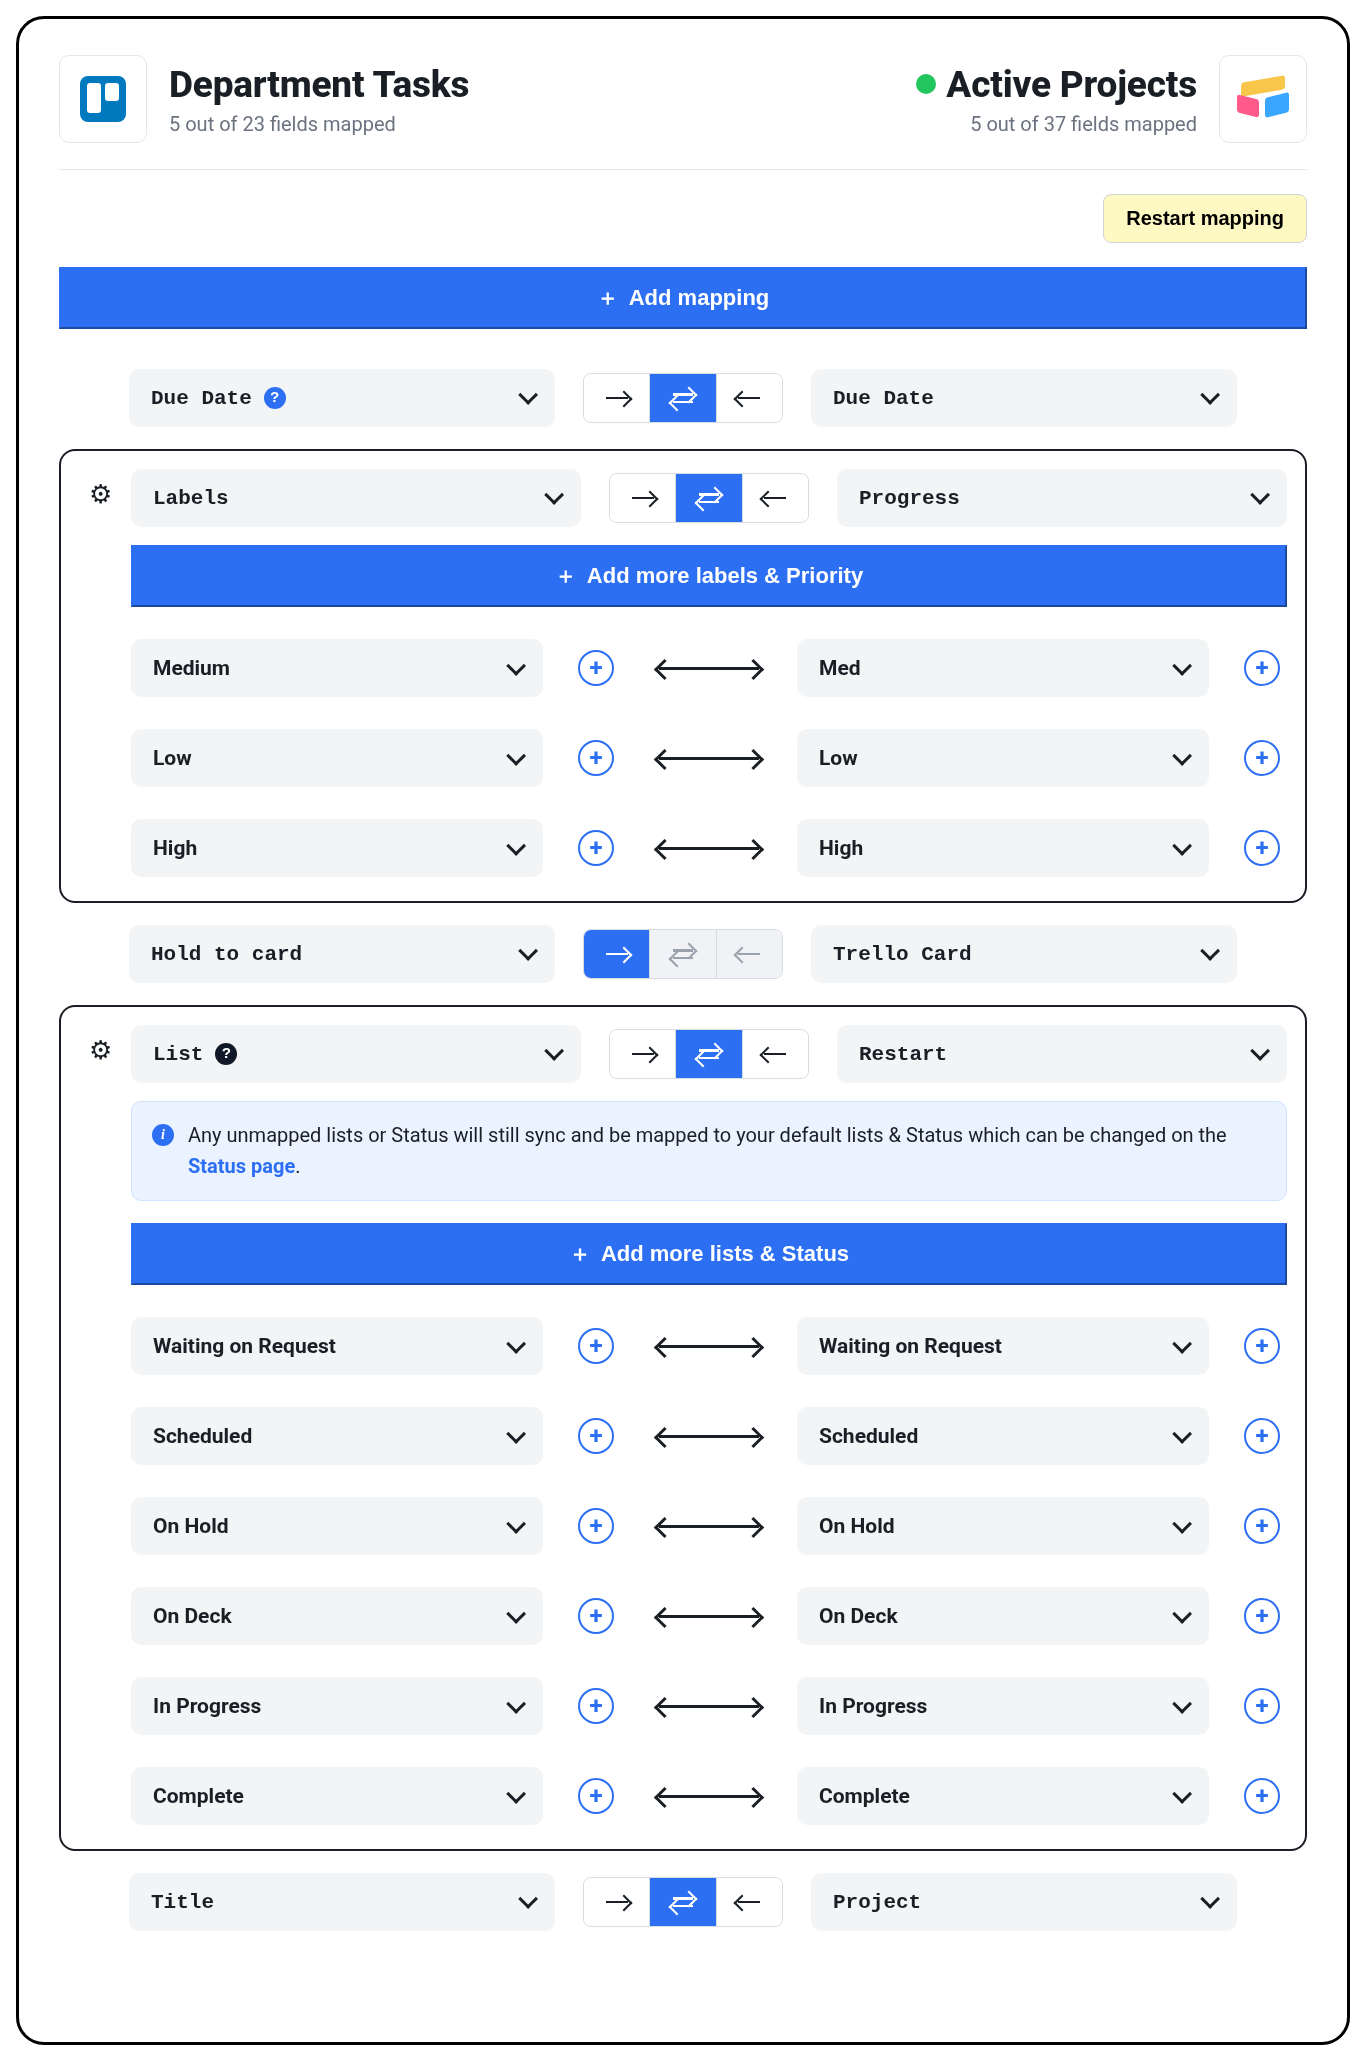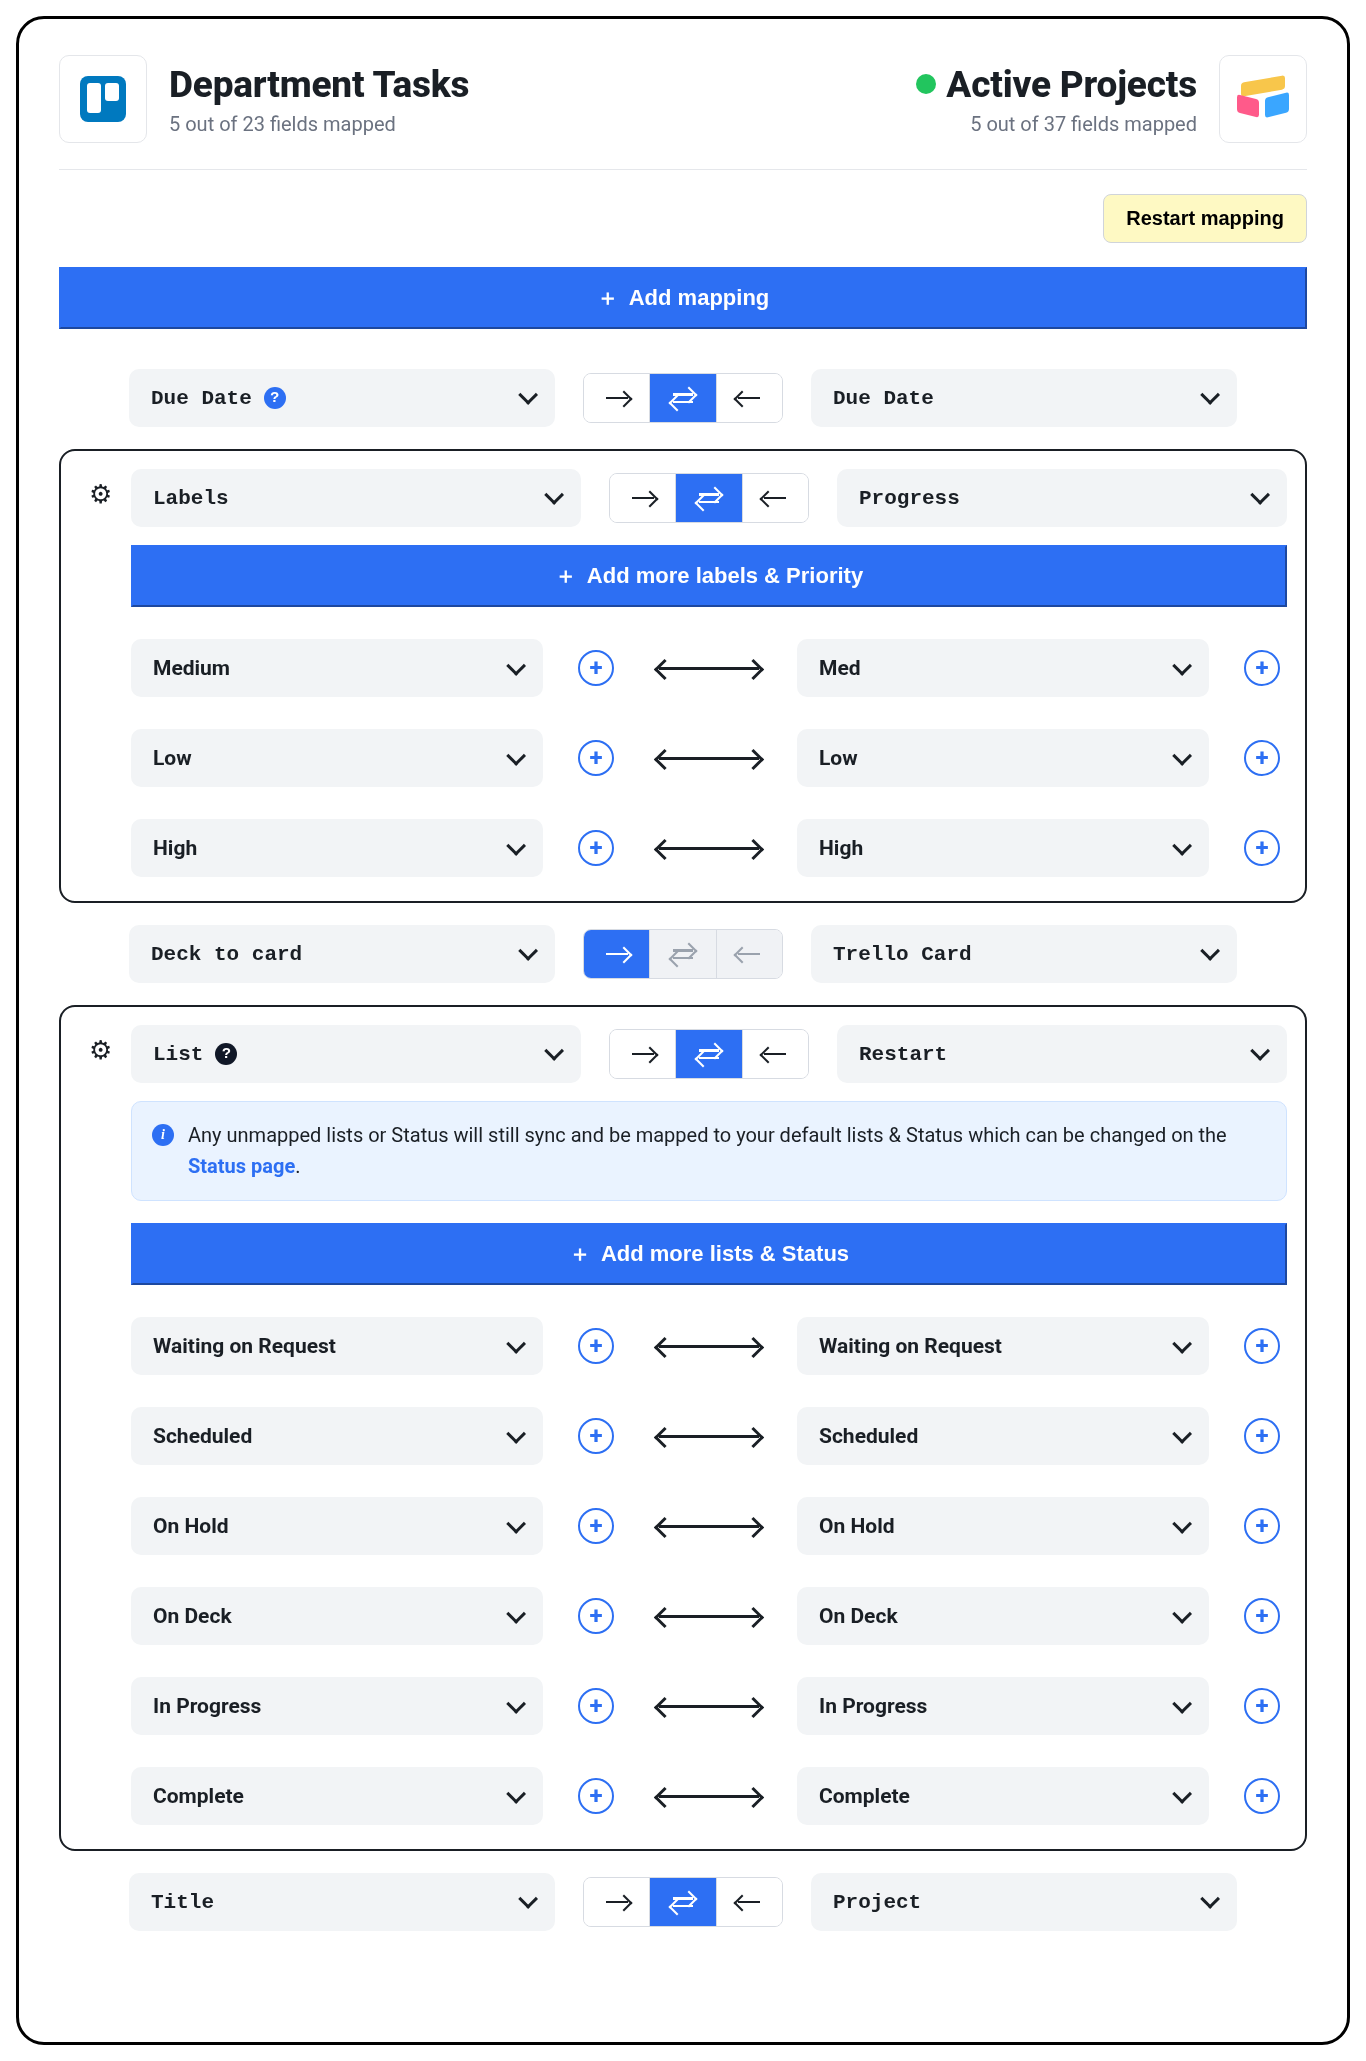--- a/index.html
+++ b/index.html
@@ -309,21 +309,21 @@
       <span class="chev"></span>
     </div>
     <div class="circ-plus">+</div>
   </div>
           </div>
     </div>
   </div>
 
   <div class="row">
     <div class="select">
-      <span>Deck to card</span>
+      <span>Hold to card</span>
       <span class="chev"></span>
     </div>
     <div class="dir">
       <div class="dir-seg active">
             <span class="dir-arrow right"></span>
           </div>
       <div class="dir-seg disabled">
         <span class="swap-icon">
               <span class="dir-arrow right"></span>
               <span class="dir-arrow left"></span>

